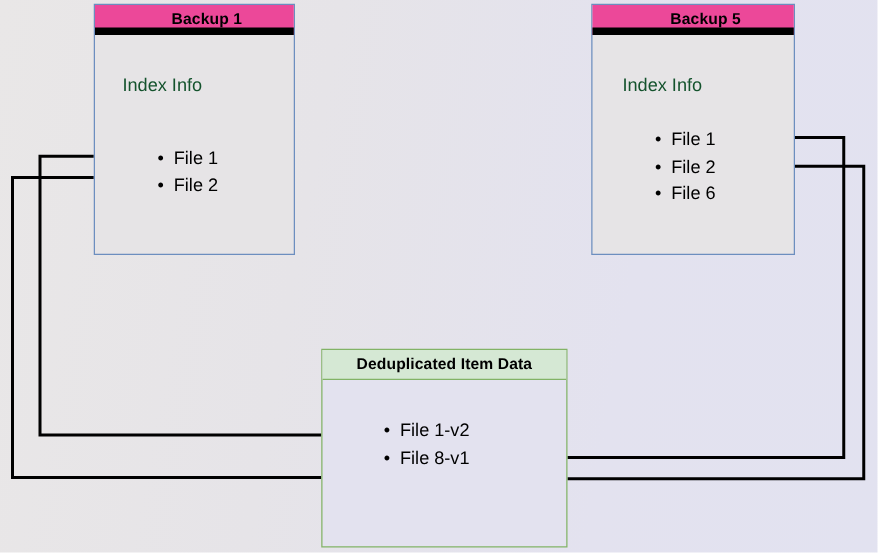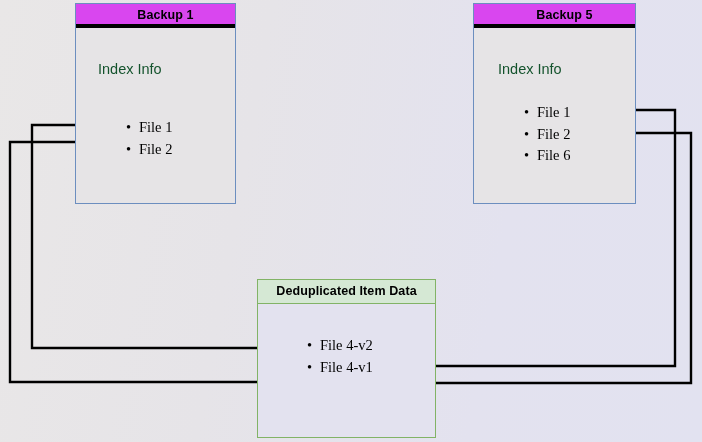--- a/index.html
+++ b/index.html
@@ -44,22 +44,22 @@
   .node .body {
     box-sizing: border-box;
     width: 100%;
     position: relative;
   }
   .node.blue {
     border: 1px solid #6c8ebf;
     background: #e6e4e6;
   }
   .node.blue .title {
-    background: #d946ef;
-    border-bottom: 4px solid #000000;
+    background: #ec4899;
+    border-bottom: 6px solid #000000;
     padding-left: 20px;
   }
   .node.blue .body {
     background: transparent;
   }
   .node.green {
     border: 1px solid #82b366;
     background: #e3e2ef;
   }
   .node.green .title {
@@ -70,21 +70,20 @@
     position: absolute;
     font-size: 14.5px;
     color: #14532d;
     white-space: nowrap;
   }
   ul.filelist {
     list-style: none;
     margin: 0;
     padding: 0;
     position: absolute;
-    font-family: Liberation Serif, serif;
   }
   ul.filelist li {
     position: relative;
     font-size: 14.5px;
     color: #000000;
     white-space: nowrap;
     padding-left: 13px;
     line-height: 21.5px;
   }
   ul.filelist li::before {
@@ -133,23 +132,23 @@
     <div class="body" style="height:175px;">
       <div class="index-label" style="left:24px; top:33px;">Index Info</div>
       <ul class="filelist" style="left:50px; top:74px;">
         <li>File 1</li>
         <li>File 2</li>
         <li>File 6</li>
       </ul>
     </div>
   </div>
 
-  <div class="node green" style="left:257px; top:279px; width:179px; height:159px;">
+  <div class="node green" style="left:257px; top:279px; width:197px; height:159px;">
     <div class="title">Deduplicated Item Data</div>
     <div class="body" style="height:133px;">
       <ul class="filelist" style="left:49px; top:31px;">
-        <li>File 4-v2</li>
-        <li>File 4-v1</li>
+        <li>File 1-v2</li>
+        <li>File 8-v1</li>
       </ul>
     </div>
   </div>
 
 </div>
 
 </body></html>

